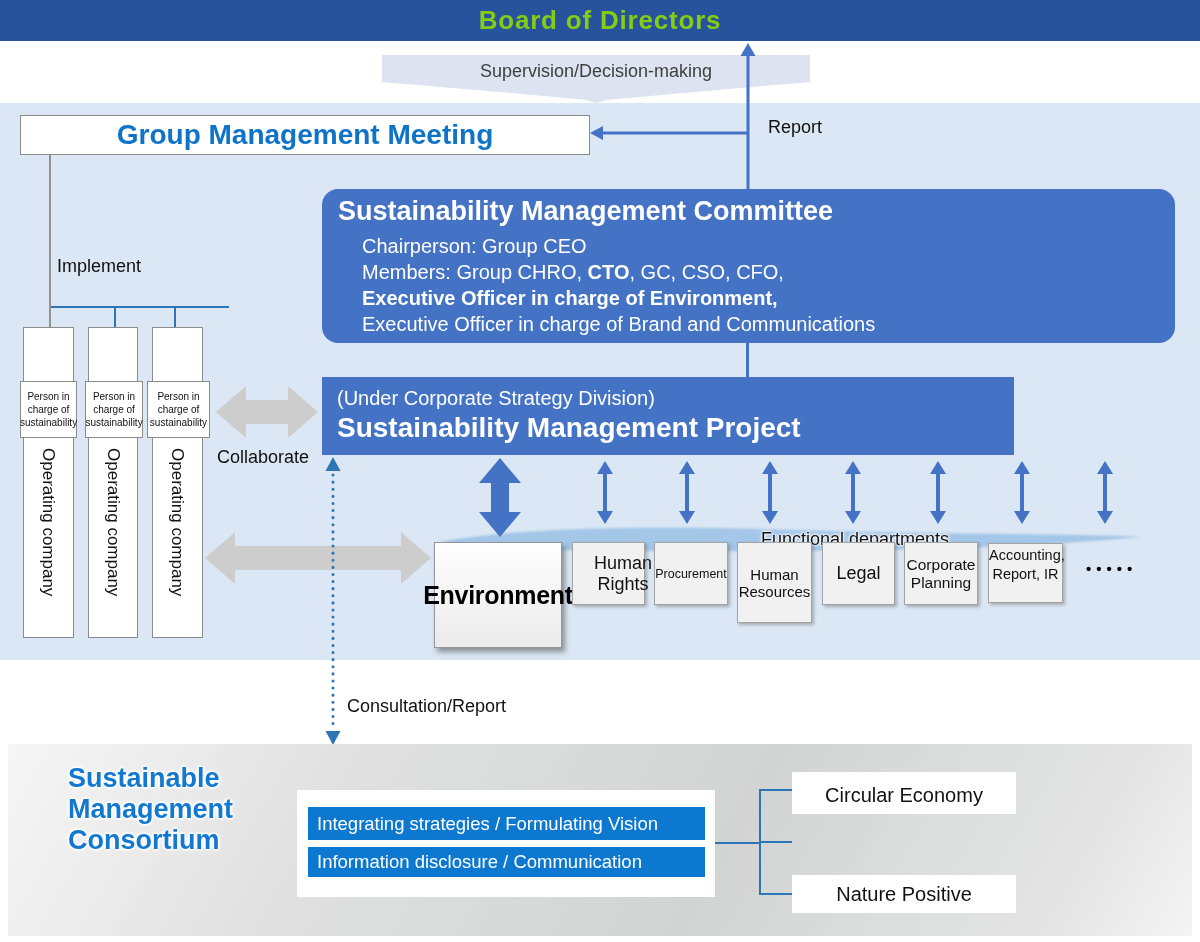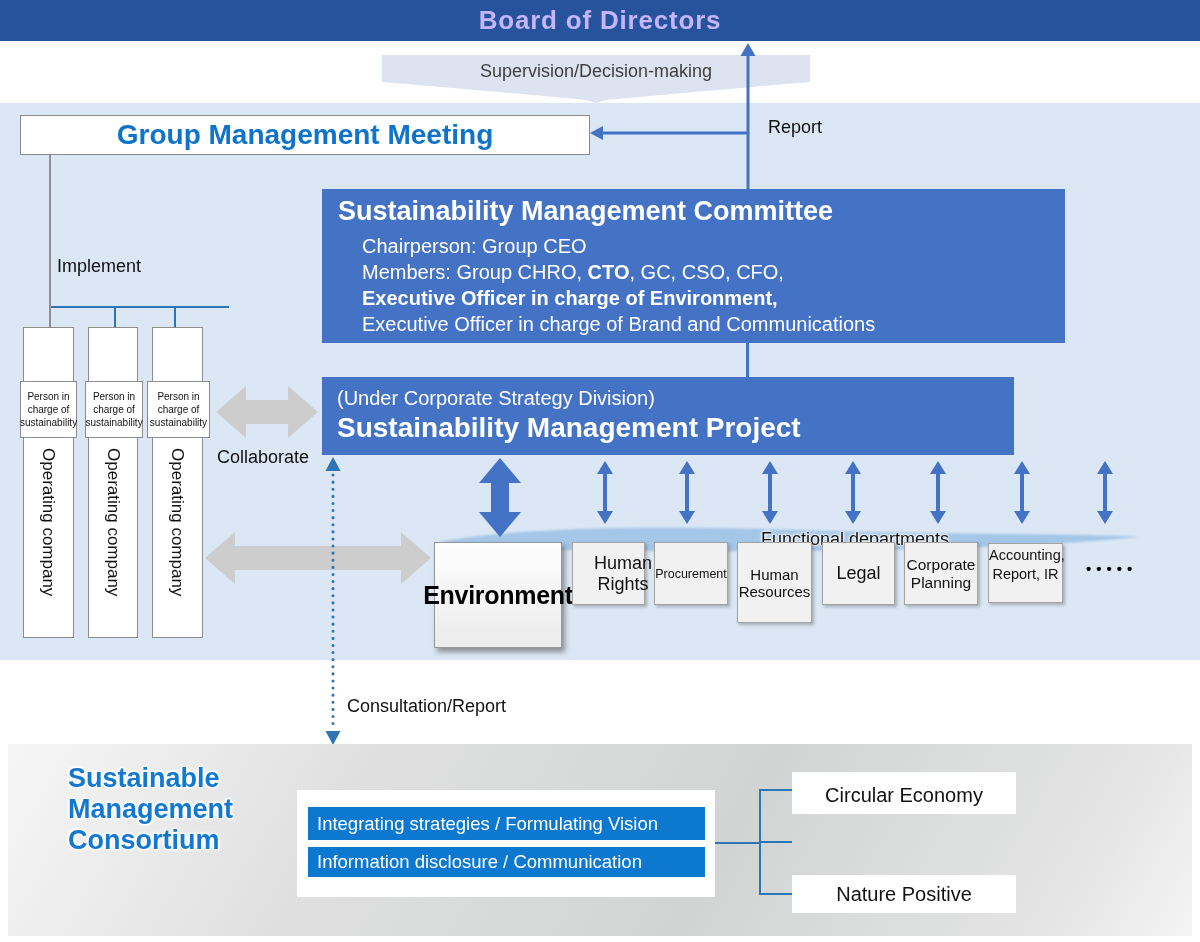--- a/index.html
+++ b/index.html
@@ -2,36 +2,36 @@
 <html><head>
 <meta charset="utf-8">
 <style>
   * { margin:0; padding:0; box-sizing:border-box; }
   body { width:1200px; height:942px; position:relative; background:#fff;
          font-family:"Liberation Sans", sans-serif; overflow:hidden; }
   .abs { position:absolute; }
 
   .banner { left:0; top:2; width:1200px; height:41px; background:#26539B;
             display:flex; align-items:center; justify-content:center;
-            color:#c4b5fd; font-size:26px; font-weight:bold; letter-spacing:0.8px; }
+            color:#84cc16; font-size:26px; font-weight:bold; letter-spacing:0.8px; }
 
   .supervision { left:382px; top:55px; width:428px; height:48px; }
   .supervision .txt { position:absolute; left:0; top:6px; width:100%; text-align:center;
                       color:#3f3f3f; font-size:18px; }
 
   .panel { left:0; top:103px; width:1200px; height:557px; background:#DBE7F4; }
 
   .gmm { left:20px; top:115px; width:570px; height:40px; background:#fff;
          border:1px solid #8b8b8b; display:flex; align-items:center; justify-content:center;
          color:#0E73C9; font-size:28px; font-weight:bold; }
 
   .label { color:#111; font-size:18px; }
 
-  .committee { left:322px; top:189px; width:743px; height:154px; background:#4472C4;
-               color:#fff; padding:7px 0 0 16px; }
+  .committee { left:322px; top:189px; width:853px; height:154px; background:#4472C4;
+               color:#fff; padding:7px 0 0 16px;border-radius:16px; }
   .committee .title { font-size:27px; font-weight:bold; margin-bottom:6px; }
   .committee .line { font-size:20px; line-height:26px; margin-left:24px; }
   .bold { font-weight:bold; }
 
   .project { left:322px; top:377px; width:692px; height:78px; background:#4472C4;
              color:#fff; padding:10px 0 0 15px; }
   .project .sub { font-size:20px; margin-bottom:2px; }
   .project .title { font-size:28px; font-weight:bold; }
 
   .vline-gray { background:#909090; }

